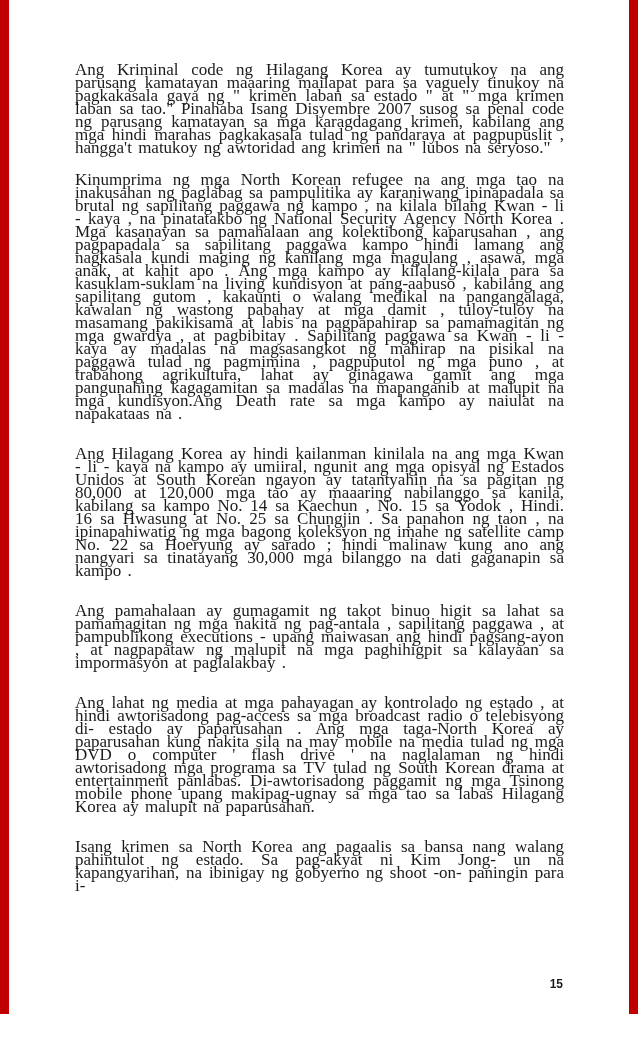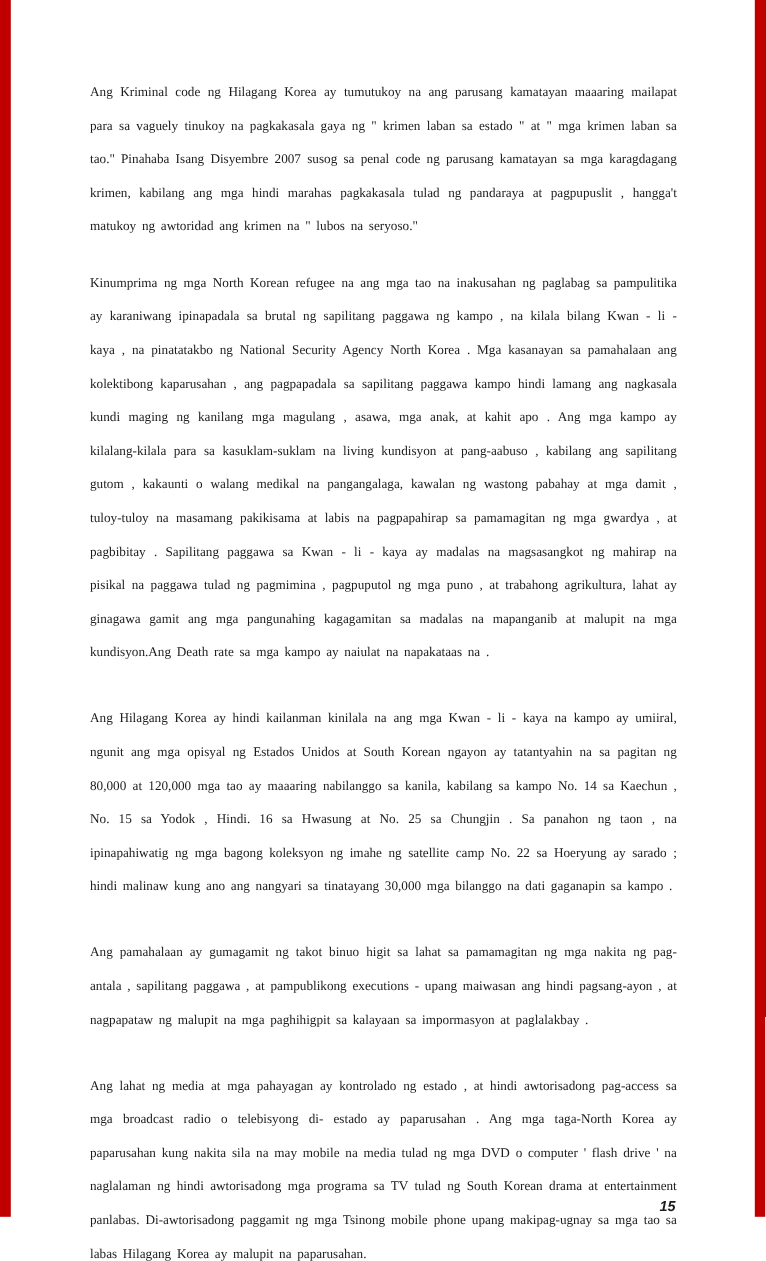--- a/index.html
+++ b/index.html
@@ -26,36 +26,35 @@
   .accent-bar.left  { left: 0; }
   .accent-bar.right { right: 0; }
   .content {
     position: absolute;
     left: 75px;
     top: 63px;
     width: 489px;
   }
   .content p {
     margin: 0 0 27px 0;
-    font-size: 11px;
-    line-height: 28px;
+    font-size: 17px;
+    line-height: 13px;
     text-align: justify;
     word-spacing: 2px;
   }
   .content p.first { margin-bottom: 19px; }
   .content p.last  { margin-bottom: 0; }
   .page-number {
     position: absolute;
-    top: 998px;
+    top: 977px;
     right: 75px;
     font-family: "Liberation Sans", sans-serif;
     font-weight: bold;
     font-size: 12px;
     color: #1b1b1b;
-    font-style: italic;
   }
 </style>
 </head>
 <body>
 
 <div class="page">
 
   <div class="accent-bar left"></div>
 
   <div class="accent-bar right"></div>

